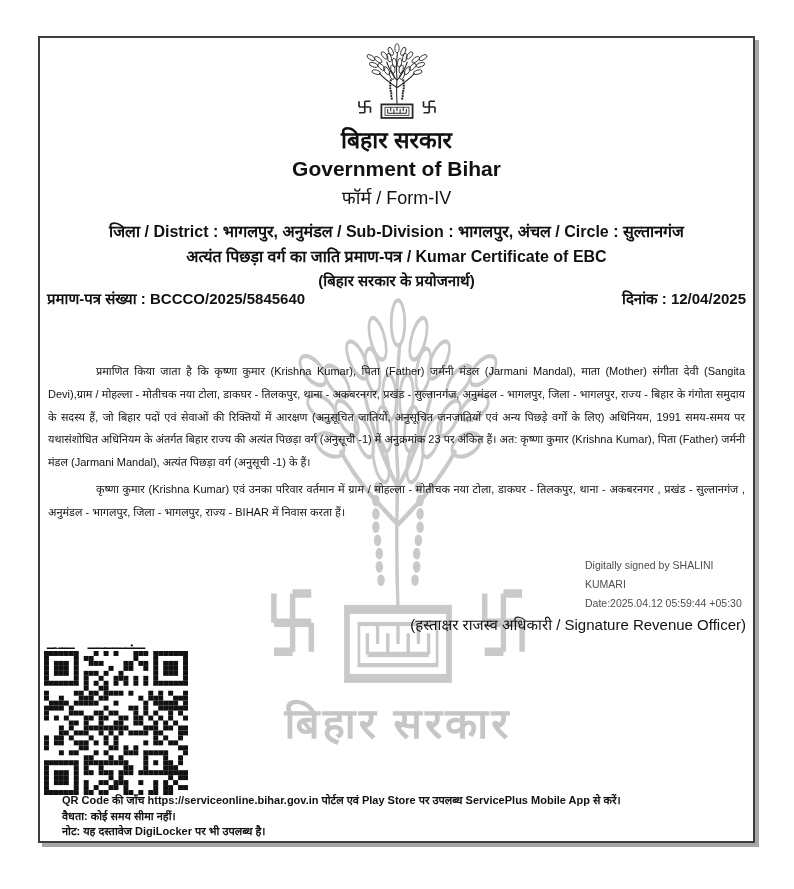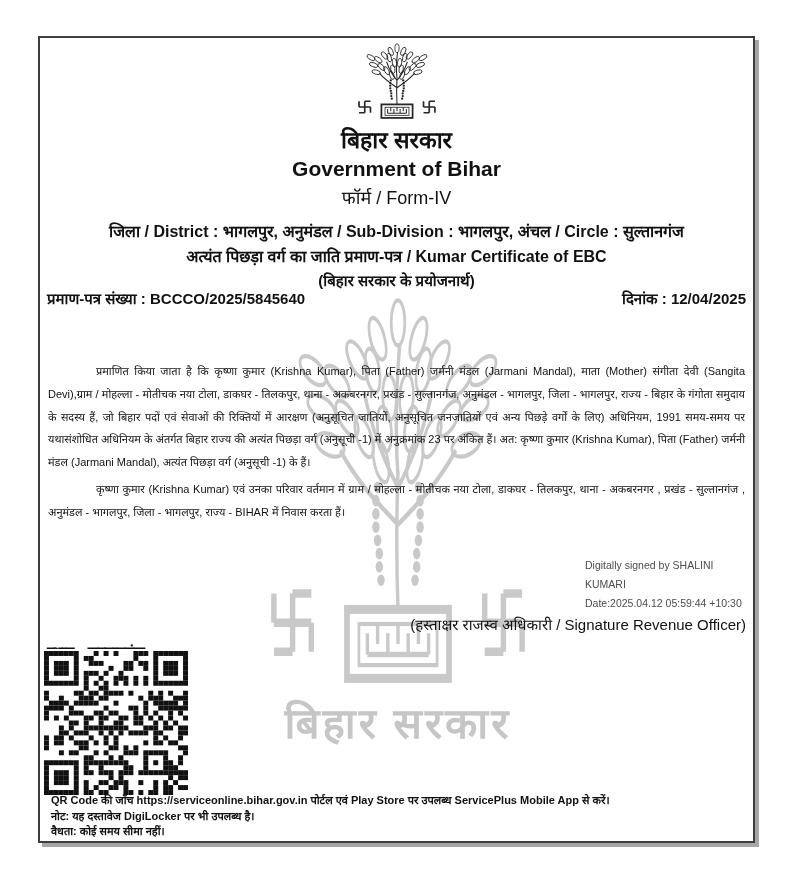--- a/index.html
+++ b/index.html
@@ -55,21 +55,21 @@
     font-size:15px;font-weight:bold;line-height:24px;margin-top:40px;
   }
   .officer-line{
     position:absolute;right:7px;top:576px;
     font-size:15px;font-weight:normal;
   }
   
   .qr{position:absolute;left:2px;top:611px;width:148px;height:148px;line-height:0;}
   
   .footer-notes{
-    position:absolute;left:11px;top:755px;
+    position:absolute;left:22px;top:755px;
     font-size:11px;font-weight:bold;line-height:15.5px;
   }
   .defs-hidden{position:absolute;width:0;height:0;overflow:hidden;}
 </style>
 </head>
 <body>
 
 <svg class="defs-hidden" aria-hidden="true">
   <defs>
     <g id="bihar-emblem" fill="none" stroke="currentColor">
@@ -166,21 +166,21 @@
     <span>दिनांक : 12/04/2025</span>
   </div>
 
   <div class="body-text">
     <p>प्रमाणित किया जाता है कि कृष्णा कुमार (Krishna Kumar), पिता (Father) जर्मनी मंडल (Jarmani Mandal), माता (Mother) संगीता देवी (Sangita Devi),ग्राम / मोहल्ला - मोतीचक नया टोला, डाकघर - तिलकपुर, थाना - अकबरनगर, प्रखंड - सुल्तानगंज, अनुमंडल - भागलपुर, जिला - भागलपुर, राज्य - बिहार के गंगोता समुदाय के सदस्य हैं, जो बिहार पदों एवं सेवाओं की रिक्तियों में आरक्षण (अनुसूचित जातियों, अनुसूचित जनजातियों एवं अन्य पिछड़े वर्गों के लिए) अधिनियम, 1991 समय-समय पर यथासंशोधित अधिनियम के अंतर्गत बिहार राज्य की अत्यंत पिछड़ा वर्ग (अनुसूची -1) में अनुक्रमांक 23 पर अंकित हैं। अत: कृष्णा कुमार (Krishna Kumar), पिता (Father) जर्मनी मंडल (Jarmani Mandal), अत्यंत पिछड़ा वर्ग (अनुसूची -1) के हैं।</p>
     <p>कृष्णा कुमार (Krishna Kumar) एवं उनका परिवार वर्तमान में ग्राम / मोहल्ला - मोतीचक नया टोला, डाकघर - तिलकपुर, थाना - अकबरनगर , प्रखंड - सुल्तानगंज , अनुमंडल - भागलपुर, जिला - भागलपुर, राज्य - BIHAR में निवास करता हैं।</p>
   </div>
 
   <div class="digital-sig">
     <div>Digitally signed by SHALINI KUMARI</div>
-    <div>Date:2025.04.12 05:59:44 +10:30</div>
+    <div>Date:2025.04.12 05:59:44 +05:30</div>
   </div>
 
   <div class="place-block">
     <div>स्थान : सुल्तानगंज</div>
     <div>दिनांक : 12/04/2025</div>
   </div>
 
   <div class="officer-line">(हस्ताक्षर राजस्व अधिकारी / Signature Revenue Officer)</div>
 
   <div class="qr">
@@ -590,17 +590,17 @@
           <rect x="107" y="142" width="5" height="5"></rect>
           <rect x="112" y="142" width="5" height="5"></rect>
           <rect x="122" y="142" width="5" height="5"></rect>
           <rect x="127" y="142" width="5" height="5"></rect>
         </g>
       </svg>
   </div>
 
   <div class="footer-notes">
     <div>QR Code की जाँच https://serviceonline.bihar.gov.in पोर्टल एवं Play Store पर उपलब्ध ServicePlus Mobile App से करें।</div>
+    <div>वैधता: कोई समय सीमा नहीं।</div>
     <div>नोट: यह दस्तावेज DigiLocker पर भी उपलब्ध है।</div>
-    <div>वैधता: कोई समय सीमा नहीं।</div>
   </div>
 
 </div>
 
 </body></html>

